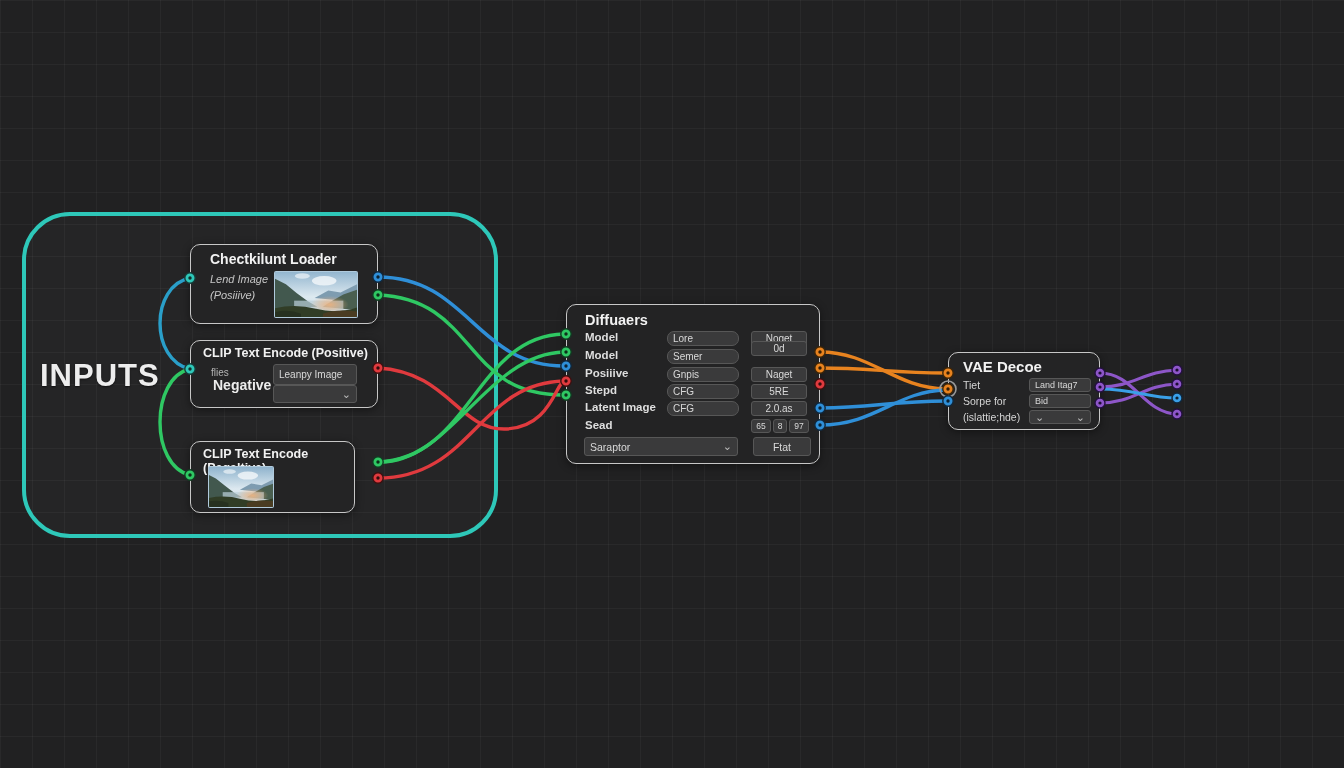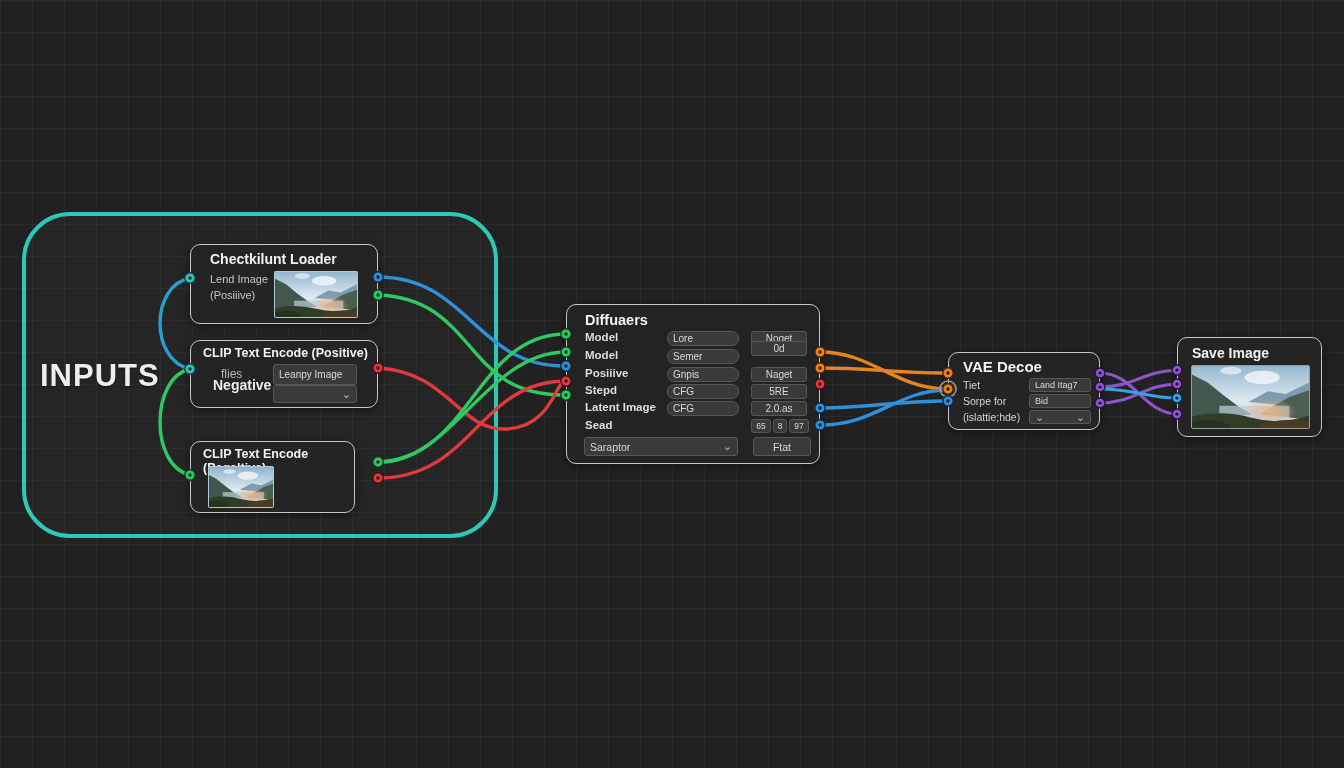--- a/index.html
+++ b/index.html
@@ -23,39 +23,39 @@
     position:absolute; left:40px; top:358px; color:#ededed;
     font-size:31px; font-weight:700; letter-spacing:1px;
     text-shadow:0 1px 2px rgba(0,0,0,0.6);
   }
   
   .node {
     position:absolute; background:#242425; border:1.5px solid #c7c7c7;
     border-radius:10px; box-shadow:0 2px 8px rgba(0,0,0,0.45);
   }
   .node-title { color:#f2f2f2; font-weight:700; }
-  .small-label { color:#c6c6c6; }
+  .small-label { color:#c6c6c6;font-style:italic; }
   .field {
     background:#3a3a3b; border:1px solid #575757; border-radius:3px;
     color:#d9d9d9; overflow:hidden; white-space:nowrap;
     display:flex; align-items:center; padding:0 5px;
   }
   .field.center { justify-content:center; padding:0 1px; }
   .chev { color:#bdbdbd; font-size:11px; line-height:1; }
   
   #node-checkpoint { left:190px; top:244px; width:188px; height:80px; }
   #node-checkpoint .node-title { position:absolute; left:19px; top:6px; font-size:14px; }
   #node-checkpoint .l1 { position:absolute; left:19px; top:28px; font-size:11px; }
   #node-checkpoint .l2 { position:absolute; left:19px; top:44px; font-size:11px; }
   #node-checkpoint .thumb { position:absolute; left:83px; top:26px; width:84px; height:47px;
     border:1px solid rgba(255,255,255,0.3); border-radius:2px; }
   
   #node-clip-pos { left:190px; top:340px; width:188px; height:68px; }
   #node-clip-pos .node-title { position:absolute; left:12px; top:5px; font-size:12.5px; }
-  #node-clip-pos .lab-small { position:absolute; left:30px; top:26px; font-size:12px; color:#b5b5b5; }
+  #node-clip-pos .lab-small { position:absolute; left:20px; top:26px; font-size:10px; color:#b5b5b5; }
   #node-clip-pos .lab-big { position:absolute; left:22px; top:36px; font-size:14px; color:#ececec; font-weight:600; }
   #node-clip-pos .prompt { position:absolute; left:82px; top:23px; width:84px; height:21px; font-size:10px; }
   #node-clip-pos .drop { position:absolute; left:82px; top:44px; width:84px; height:18px;
     justify-content:flex-end; }
   
   #node-clip-neg { left:190px; top:441px; width:165px; height:72px; }
   #node-clip-neg .node-title { position:absolute; left:12px; top:5px; font-size:12.5px; }
   #node-clip-neg .thumb { position:absolute; left:17px; top:24px; width:66px; height:42px;
     border:1px solid rgba(255,255,255,0.3); border-radius:2px; }
   
@@ -183,26 +183,20 @@
     <div class="vae-label" style="top:42px">Sorpe for</div>
     <div class="vae-label" style="top:58px">(islattie;hde)</div>
     <div class="field vae-field" style="top:25px">Land Itag7</div>
     <div class="field vae-field" style="top:41px">Bid</div>
     <div class="field vae-field" style="top:57px;justify-content:space-between">
       <span class="chev">⌄</span>
       <span class="chev">⌄</span>
     </div>
   </div>
 
-  <div class="node" id="node-save">
-    <div class="node-title">Save Image</div>
-    <svg class="thumb">
-        <use href="#landscape"></use>
-      </svg>
-  </div>
 
   <svg id="wires" width="1344" height="768" fill="none" stroke-linecap="round">
 
     <path d="M190,278 C150,286 150,360 190,369" stroke-width="3.4" stroke="#2a9fc9"></path>
     <path d="M190,369 C150,378 150,466 190,475" stroke-width="3.4" stroke="#2fc863"></path>
 
     <path d="M378,277 C468,277 476,366 564,366" stroke-width="3.4" stroke="#2f8fd8"></path>
     <path d="M378,295 C478,299 462,396 564,395" stroke-width="3.4" stroke="#2fc863"></path>
     <path d="M378,368 C448,372 458,429 504,429 S556,383 564,381" stroke-width="3.4" stroke="#e03a3e"></path>
     <path d="M378,462 C470,459 476,336 564,334" stroke-width="3.4" stroke="#2fc863"></path>

